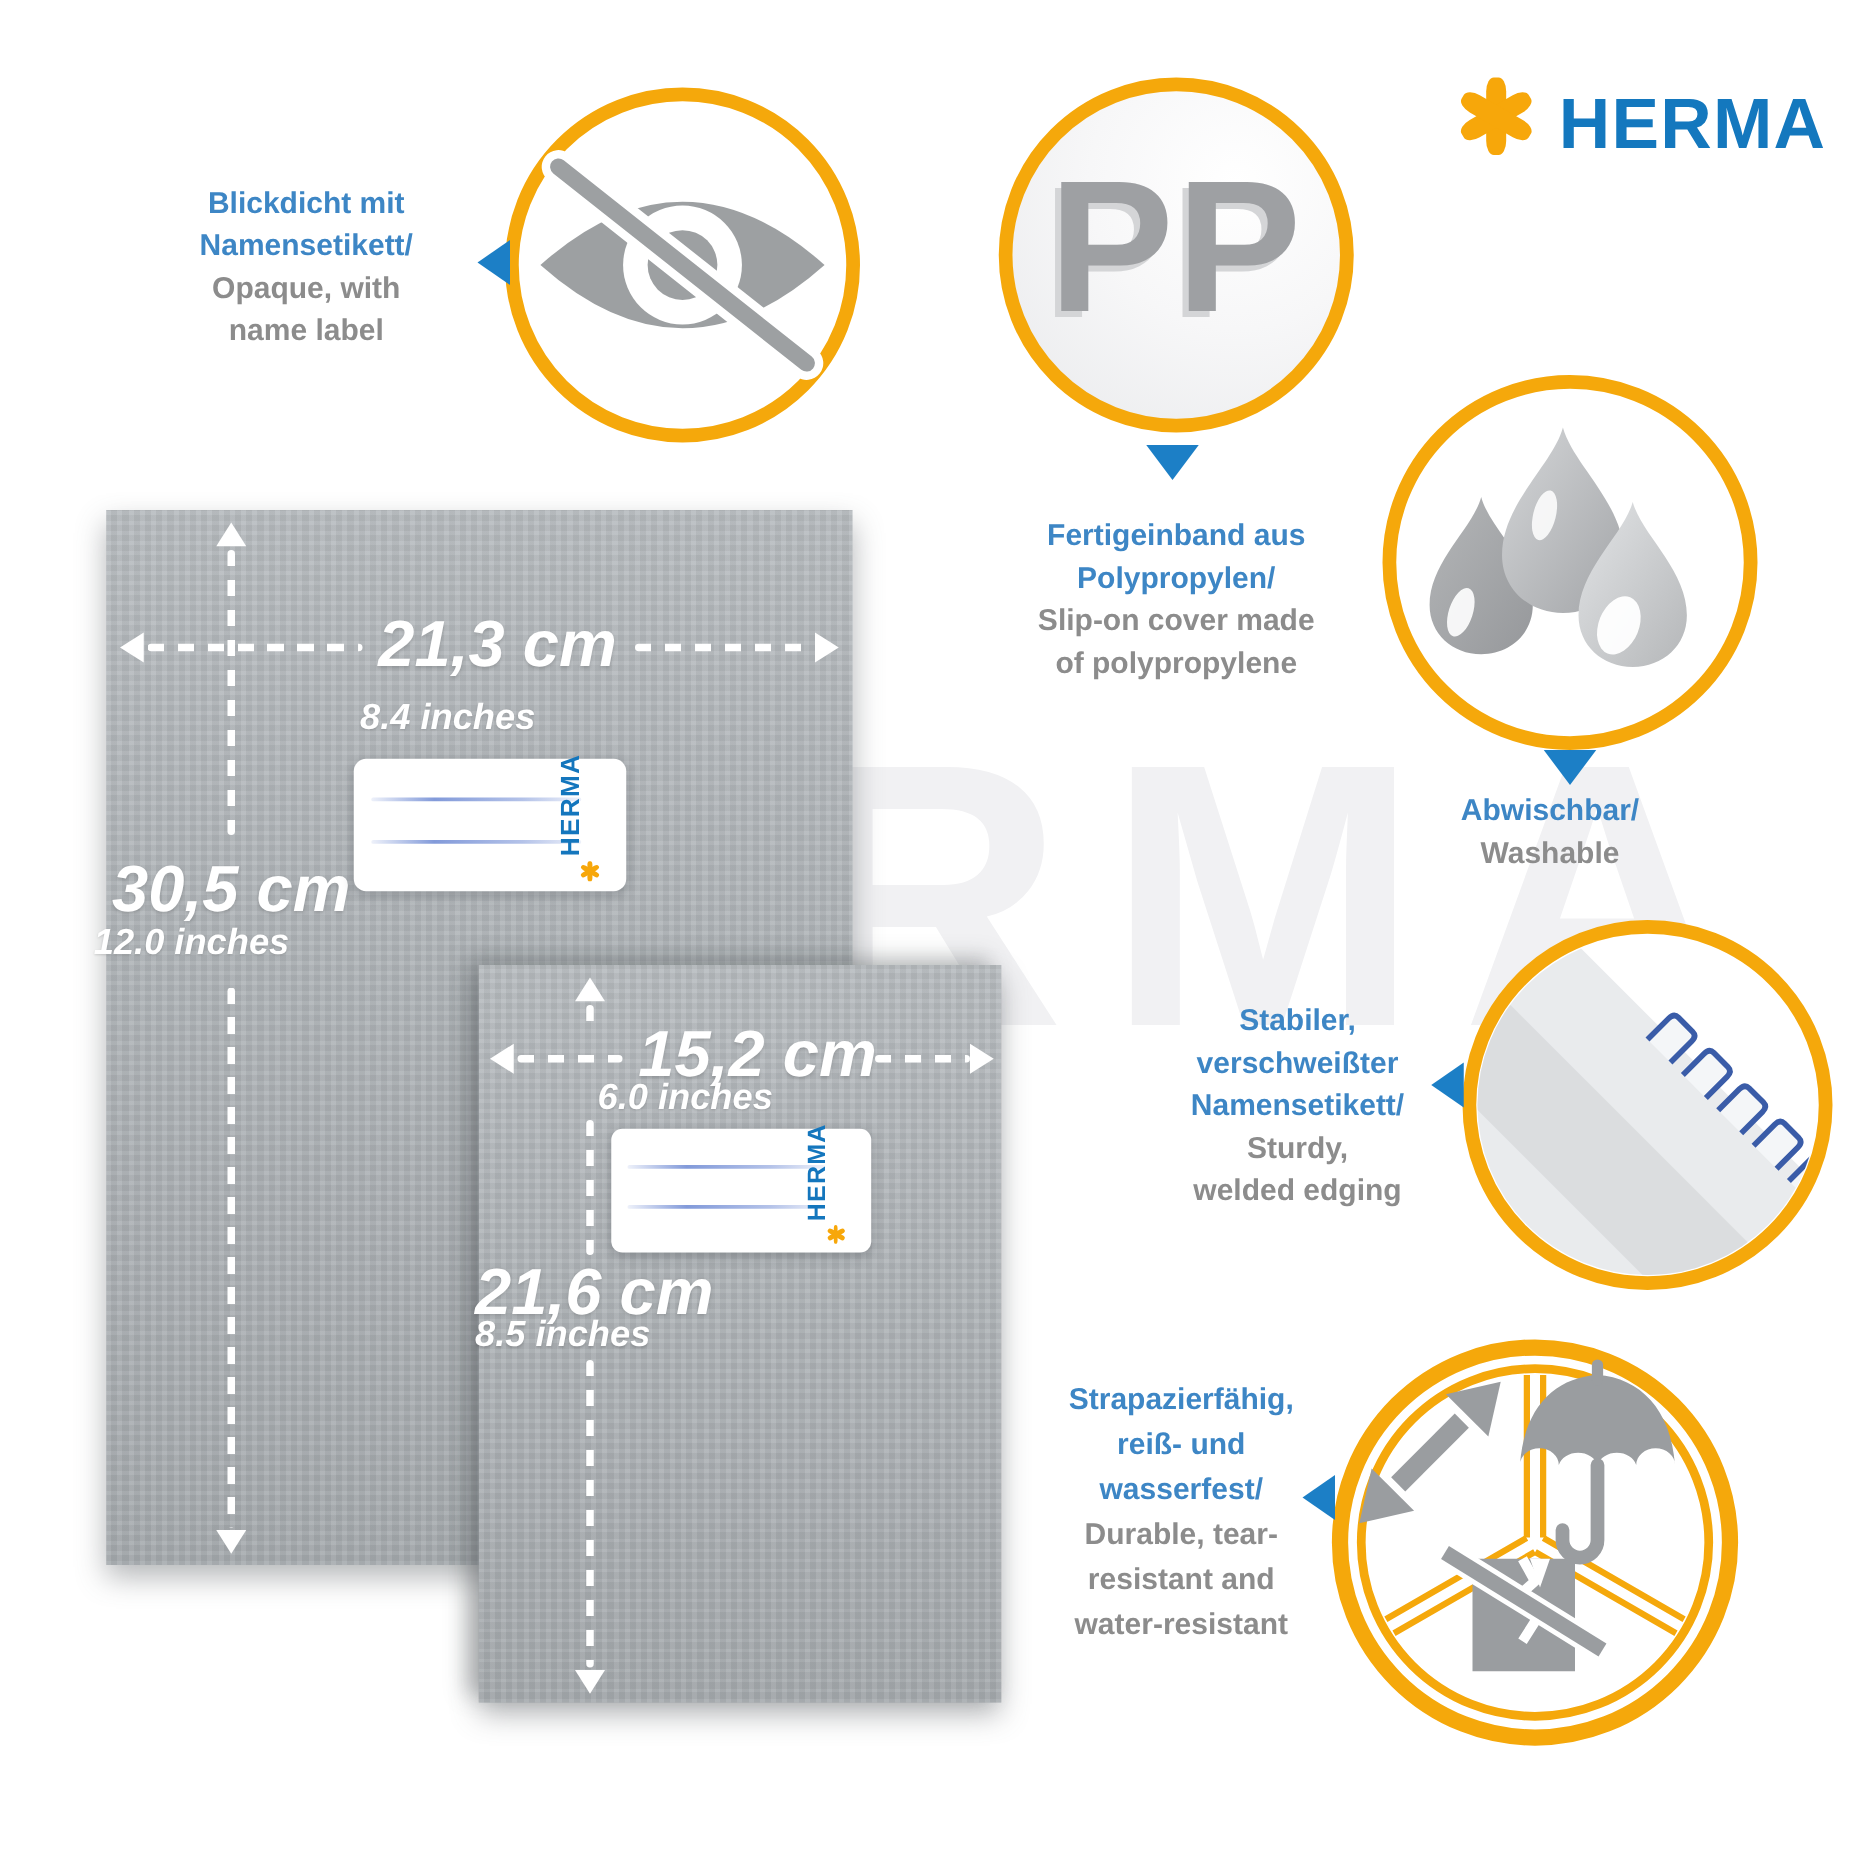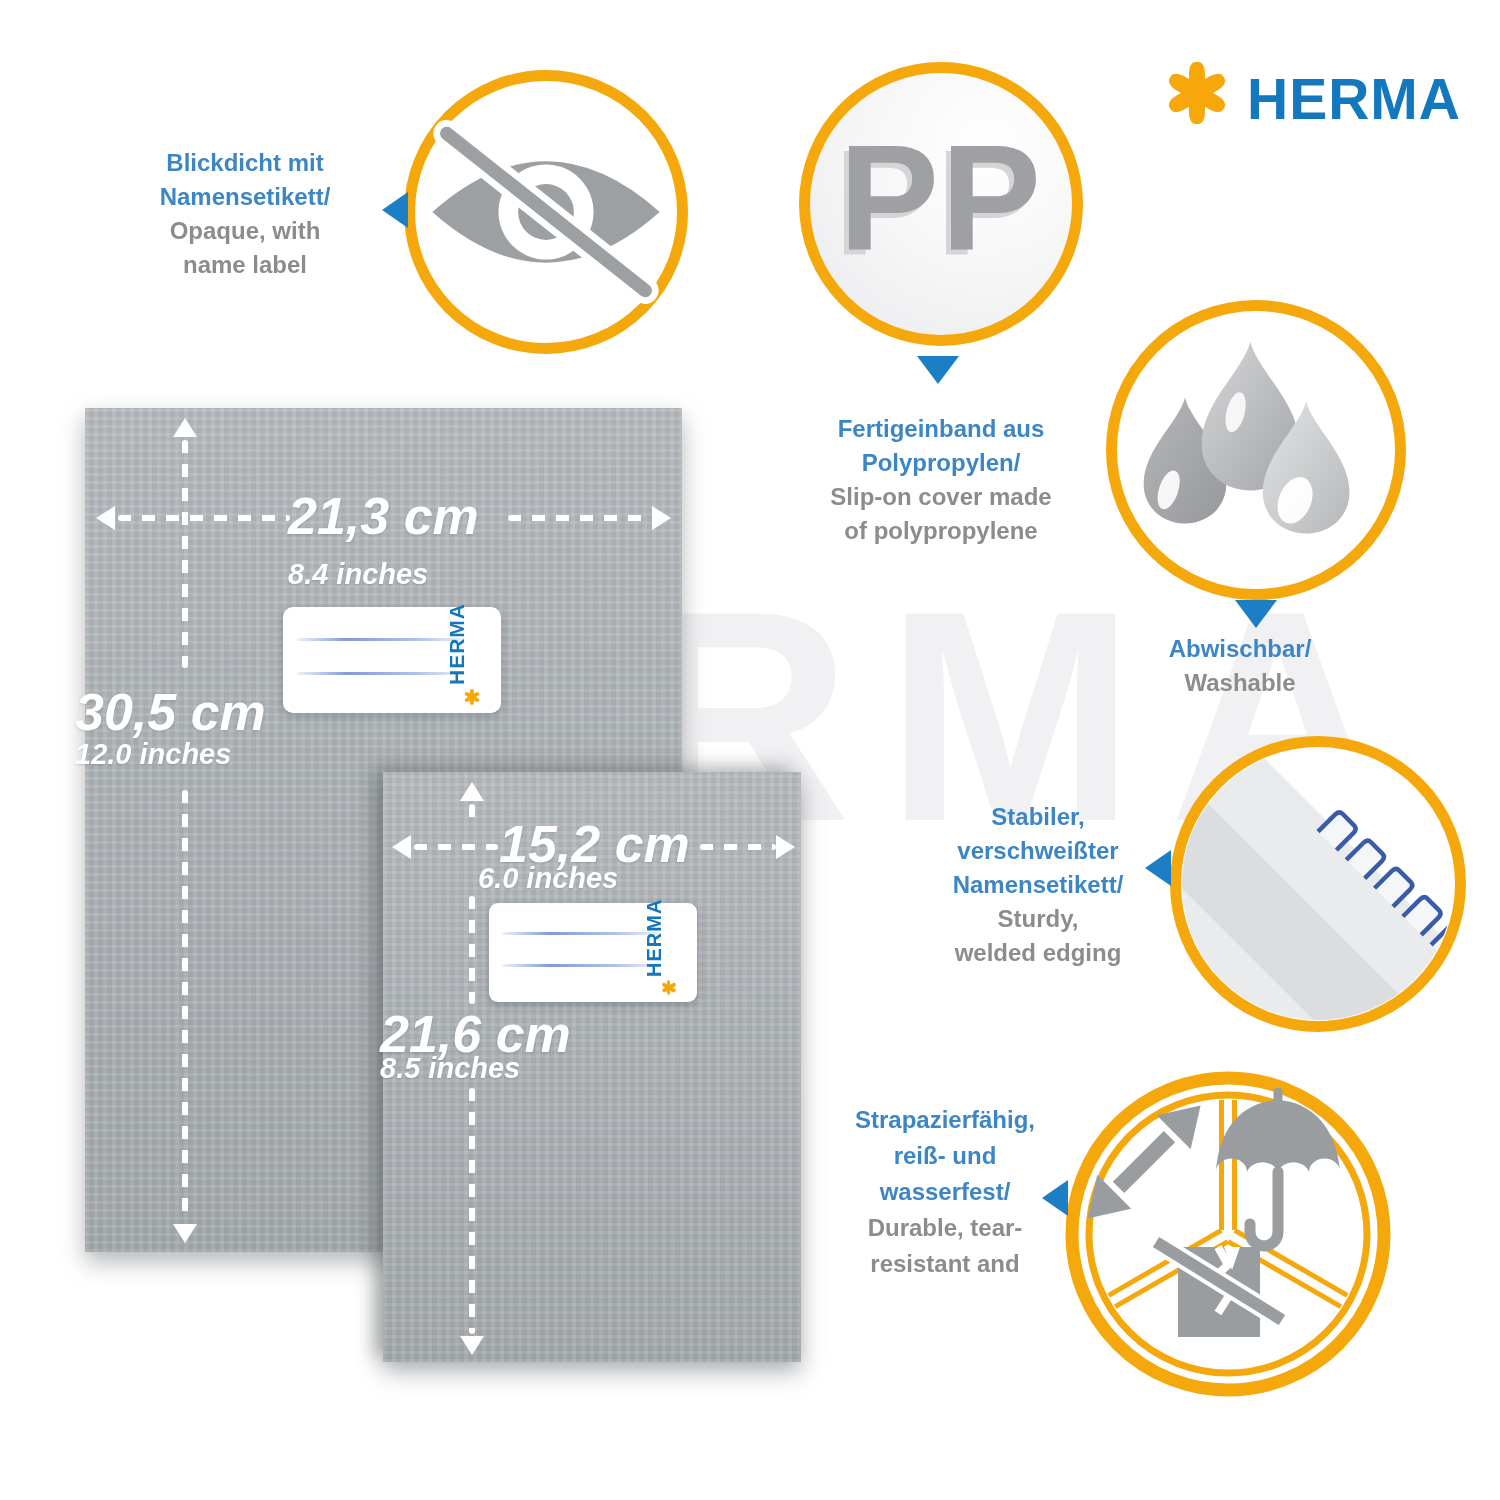--- a/index.html
+++ b/index.html
@@ -56,21 +56,21 @@
     background-image:repeating-linear-gradient(90deg,#fff 0 13px,transparent 13px 24px);}
   .dash-v{position:absolute;width:6px;z-index:3;border-radius:3px;
     background-image:repeating-linear-gradient(180deg,#fff 0 13px,transparent 13px 24px);}
   .ah{position:absolute;width:0;height:0;z-index:3;}
   .ah-left{border-top:12px solid transparent;border-bottom:12px solid transparent;border-right:19px solid #fff;}
   .ah-right{border-top:12px solid transparent;border-bottom:12px solid transparent;border-left:19px solid #fff;}
   .ah-up{border-left:12px solid transparent;border-right:12px solid transparent;border-bottom:19px solid #fff;}
   .ah-down{border-left:12px solid transparent;border-right:12px solid transparent;border-top:19px solid #fff;}
 
   .dim-cm{position:absolute;z-index:3;color:#fff;font-size:52px;font-weight:bold;font-style:italic;
-          text-shadow:0 1px 3px rgba(0,0,0,.15);white-space:nowrap;}
+          text-align:center;text-shadow:0 1px 3px rgba(0,0,0,.15);white-space:nowrap;}
   .dim-in{position:absolute;z-index:3;color:#fff;font-size:29px;font-weight:bold;font-style:italic;
           text-align:left;text-shadow:0 1px 2px rgba(0,0,0,.15);white-space:nowrap;}
 
   
   .nlabel{position:absolute;background:#fff;z-index:3;border-radius:10px;
           box-shadow:0 3px 9px rgba(40,45,50,.25);}
   .nlabel .rule{position:absolute;height:3px;border-radius:2px;
     background:linear-gradient(90deg,rgba(88,120,205,.10),rgba(88,120,205,.75) 30%,rgba(88,120,205,.45) 72%,rgba(88,120,205,.10));}
   .vbrand{position:absolute;transform:rotate(-90deg);transform-origin:left bottom;
           font-weight:bold;color:#1476BD;white-space:nowrap;letter-spacing:1px;}
@@ -197,20 +197,21 @@
       </svg>
     </div>
   </div>
 
   <div class="ftext" style="left:790px;top:1102px;width:310px;line-height:36px;">
     <div class="de">Strapazierfähig,</div>
     <div class="de">reiß- und</div>
     <div class="de">wasserfest/</div>
     <div class="en">Durable, tear-</div>
     <div class="en">resistant and</div>
+    <div class="en">water-resistant</div>
   </div>
   <div class="tri tri-left" style="left:1042px;top:1180px;"></div>
   <div style="position:absolute;left:1056px;top:1062px;z-index:3;">
     <svg width="344" height="344" viewBox="0 0 344 344">
       <circle cx="172" cy="172" r="156" fill="#ffffff" stroke="#F5A80B" stroke-width="13"></circle>
       <circle cx="172" cy="172" r="139" fill="none" stroke="#F5A80B" stroke-width="7"></circle>
       <g stroke="#F5A80B" stroke-width="5">
         <path d="M165.5,38 V168 M178.5,38 V168"></path>
         <g transform="rotate(120 172 172)">
             <path d="M165.5,38 V168 M178.5,38 V168"></path>

